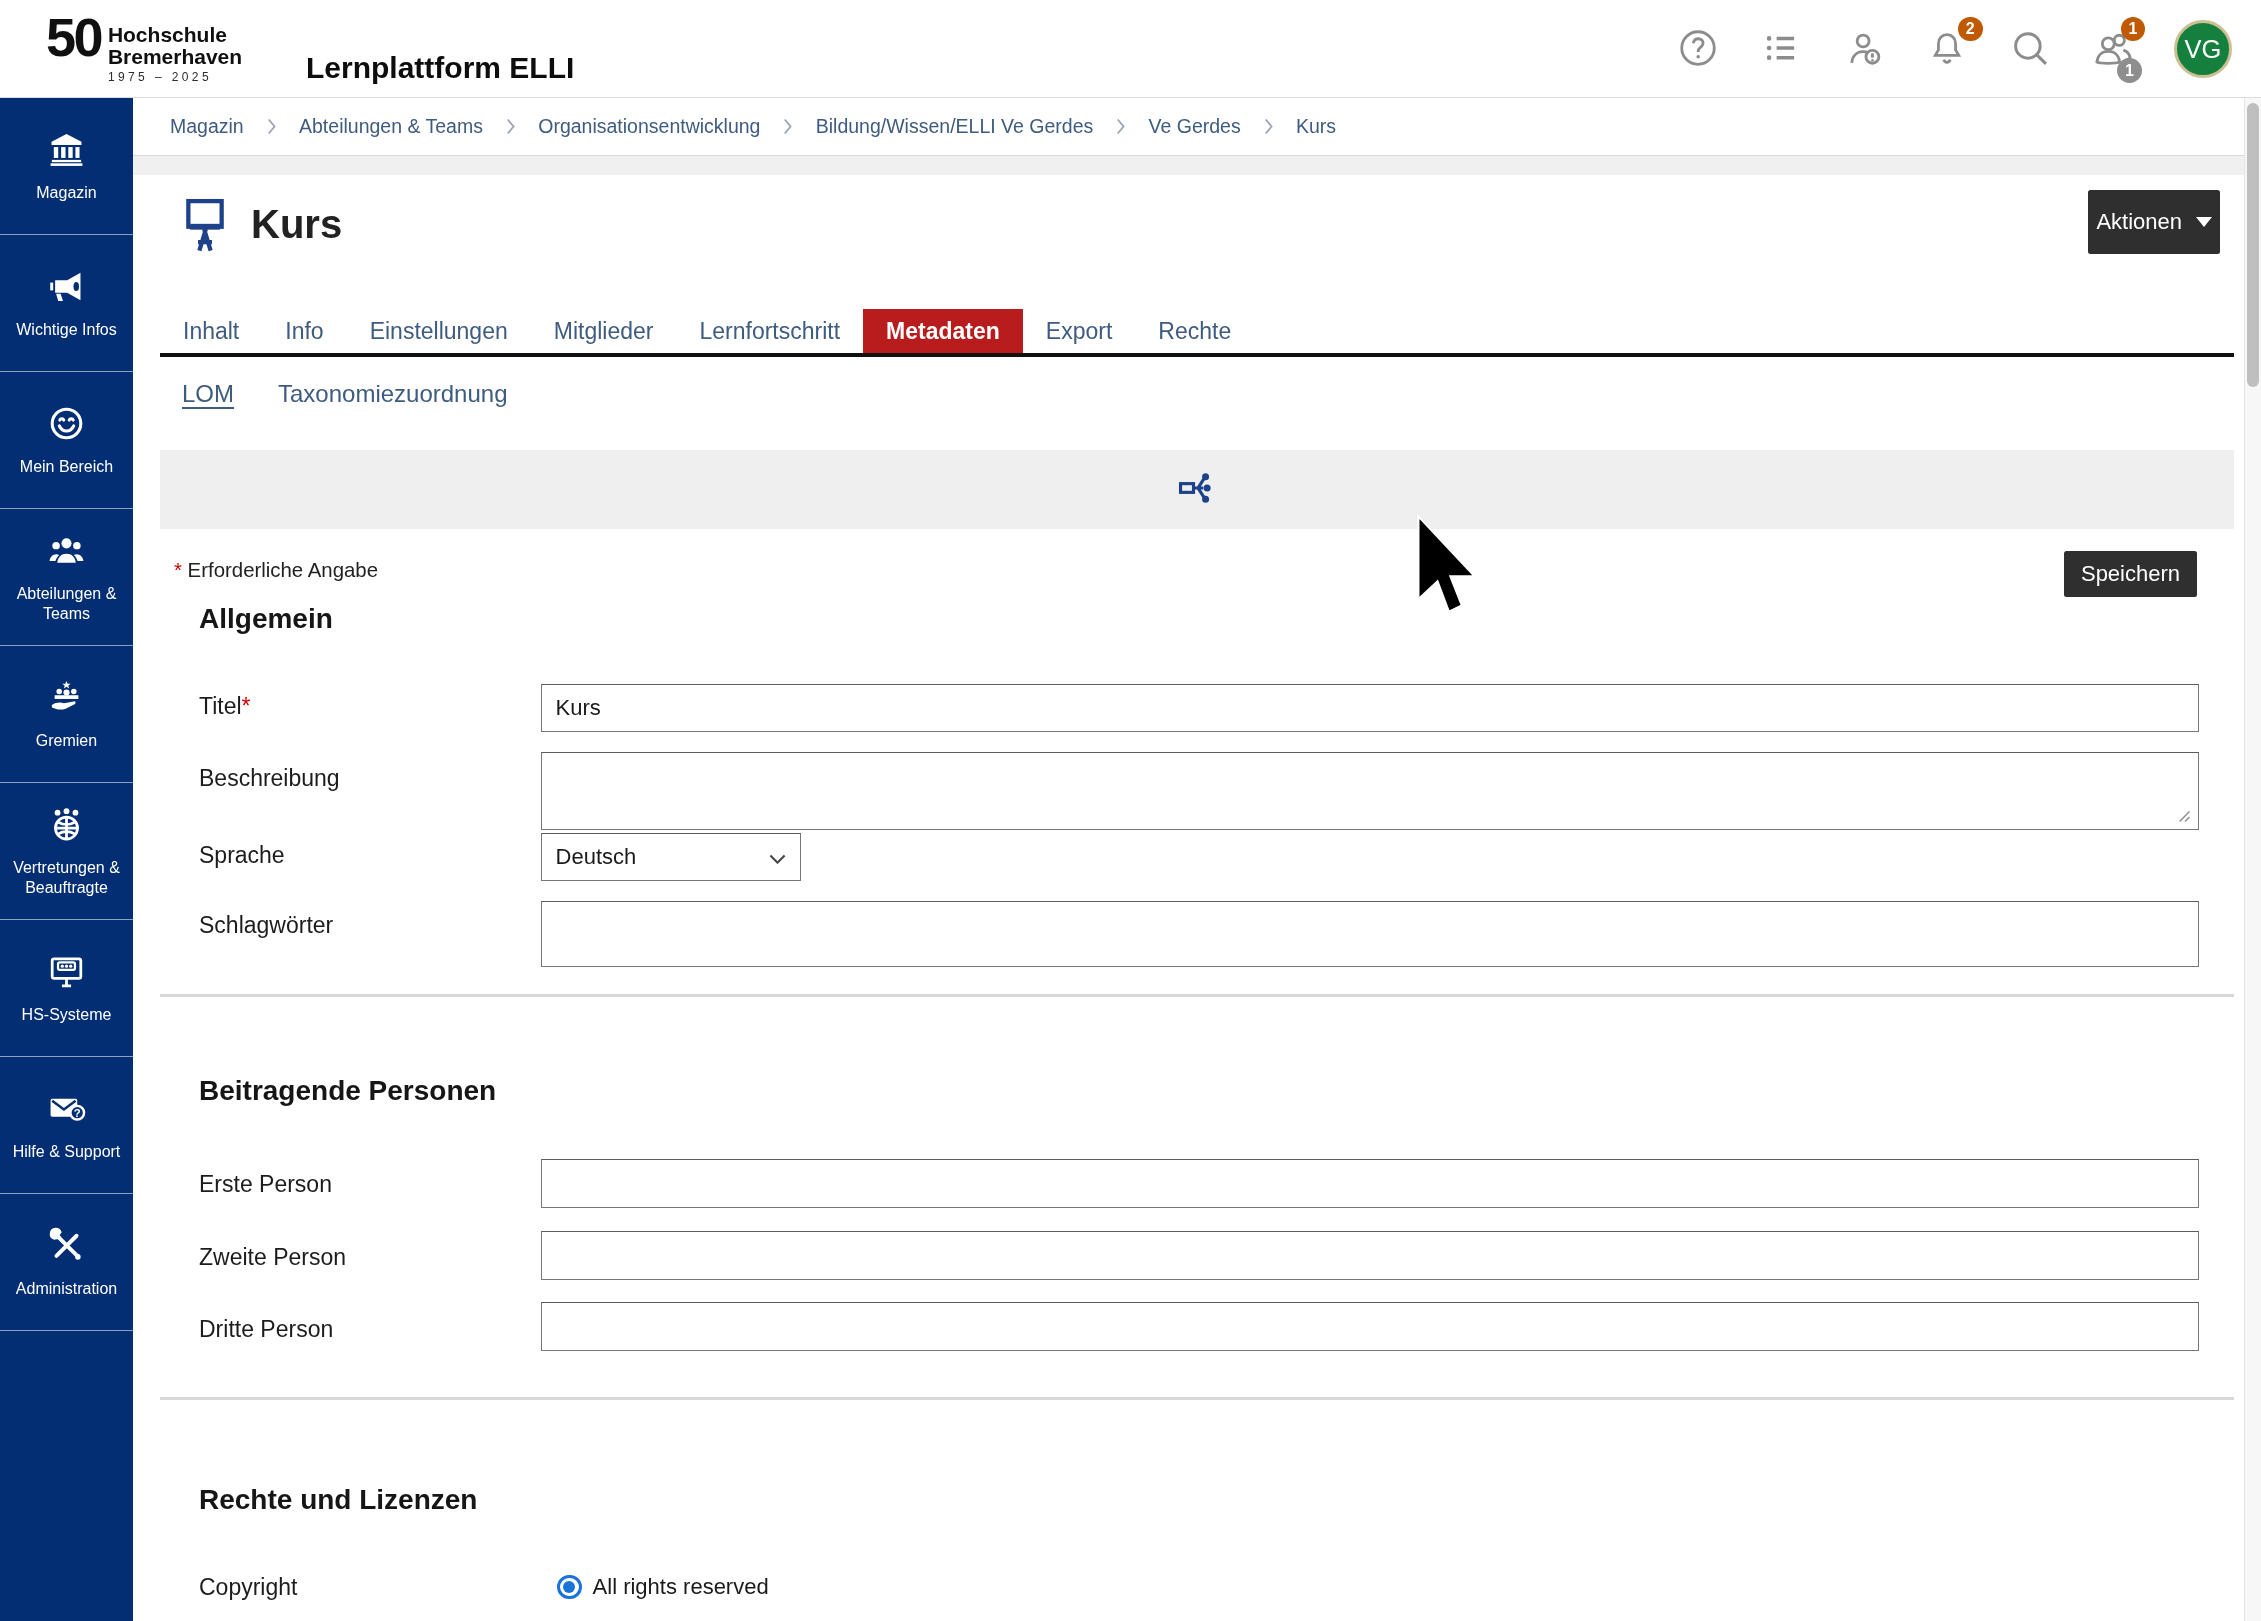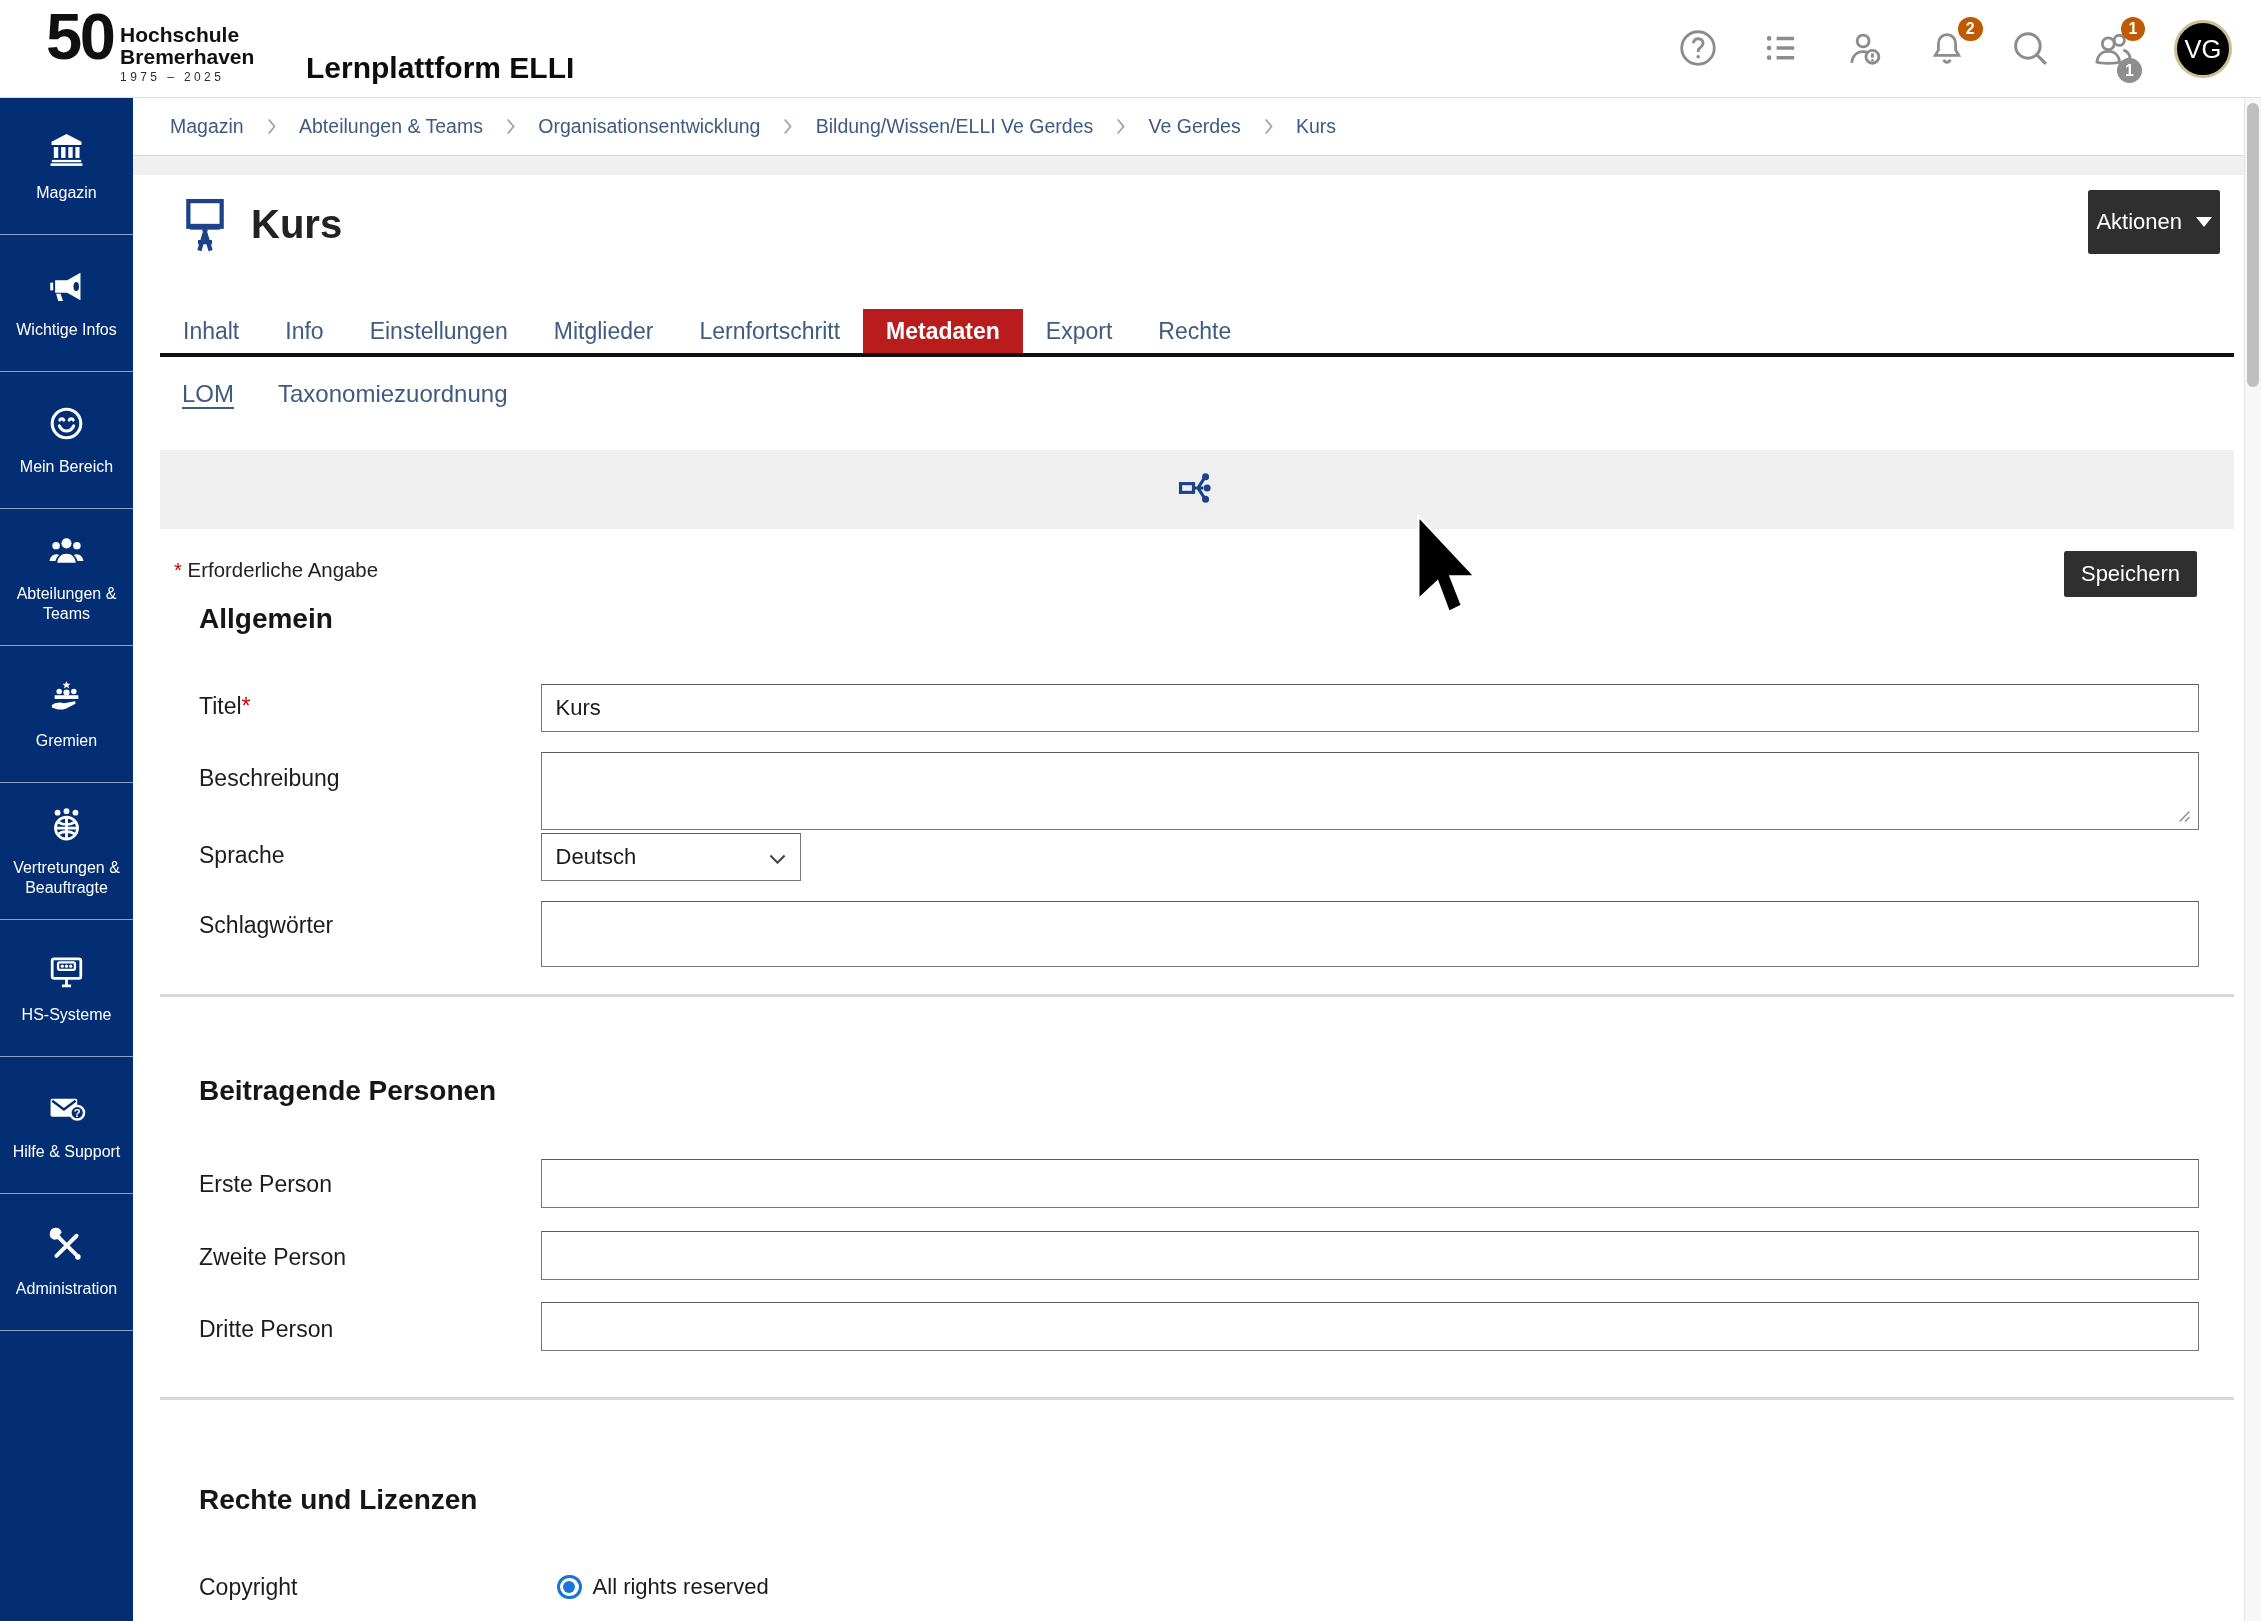--- a/index.html
+++ b/index.html
@@ -5,34 +5,34 @@
   * { margin:0; padding:0; box-sizing:border-box; }
   html,body { width:2261px; height:1621px; }
   body {
     position:relative; overflow:hidden; background:#fff;
     font-family:"Liberation Sans", sans-serif; color:#1a1a1a;
   }
   
   .app-header { position:absolute; left:0; top:0; width:2261px; height:98px;
     background:#fff; border-bottom:0.8px solid #ddd; z-index:6; }
   .logo { position:absolute; left:46px; top:10.2px; display:flex; align-items:flex-start; }
-  .logo-number { font-size:65px; font-weight:800; letter-spacing:-2.5px; color:#101010; line-height:54px; }
+  .logo-number { font-size:54px; font-weight:800; letter-spacing:-2.5px; color:#101010; line-height:54px; }
   .logo-name { margin-left:6.8px; margin-top:13.6px; }
   .logo-name .ln { font-size:21px; font-weight:700; color:#101010; line-height:22px; }
   .logo-years { font-size:12px; letter-spacing:3.4px; color:#2c2c2c; margin-top:2.5px; }
   .app-title { position:absolute; left:306px; top:12px; height:112px; display:flex; align-items:center;
     font-size:30px; font-weight:700; color:#0d0d0d; }
   .header-icons { position:absolute; right:29px; top:0; height:98px; display:flex; align-items:center; gap:39px; }
   .hicon { position:relative; width:44px; height:44px; display:flex; align-items:center; justify-content:center; cursor:pointer; }
   .hicon svg { width:42px; height:42px; }
   .badge { position:absolute; min-width:24.6px; height:24.6px; padding:0 5.1px; border-radius:12.7px;
     color:#fff; font-size:16px; font-weight:700; display:flex; align-items:center; justify-content:center; }
   .badge.orange { background:#c05a02; }
   .badge.gray { background:#8e8e8e; }
-  .avatar { width:58px; height:58px; border-radius:50%; background:#000000; border:3.4px solid #cdbf94;
+  .avatar { width:58px; height:58px; border-radius:50%; background:#15803d; border:3.4px solid #cdbf94;
     color:#fff; font-size:25.5px; display:flex; align-items:center; justify-content:center; cursor:pointer; }
   
   .sidebar { position:absolute; left:0; top:98px; width:133px; height:1523px; background:#032e74; z-index:5; }
   .side-item { height:137px; display:flex; flex-direction:column; align-items:center; justify-content:center;
     gap:11px; border-bottom:0.8px solid rgba(255,255,255,.55); cursor:pointer; padding:0 5.1px; }
   .side-item svg { width:39px; height:39px; flex:none; }
   .side-label { color:#fff; font-size:16px; line-height:19.5px; text-align:center; }
   
   .crumbbar { position:absolute; left:133px; top:98px; width:2128px; height:57px; background:#fff;
     display:flex; align-items:center; padding-left:37px; gap:23px; }

